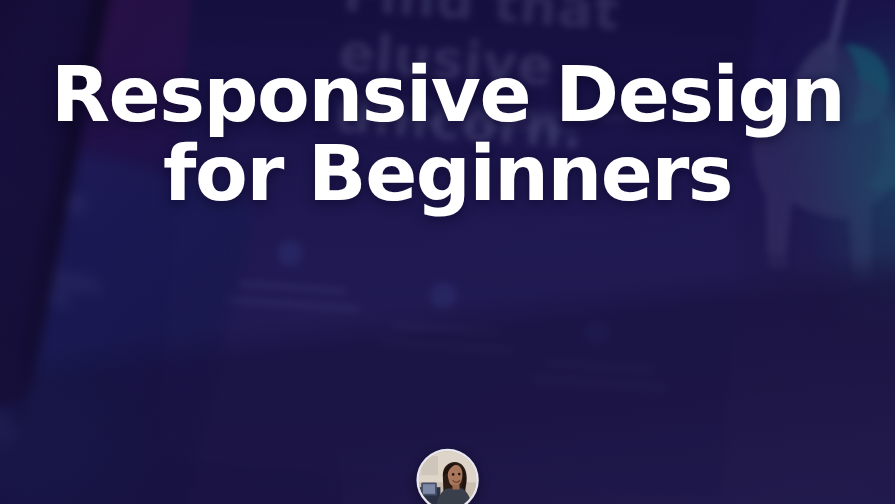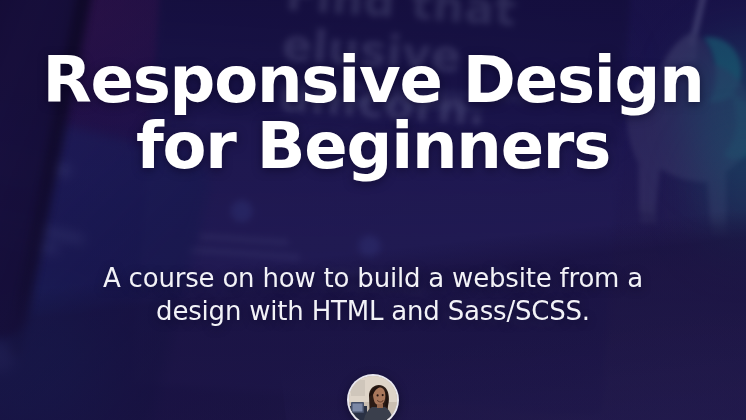--- a/index.html
+++ b/index.html
@@ -307,21 +307,20 @@
     <div class="bg-scrim"></div>
   </div>
 
   <div class="content">
 
     <h1 class="title">
       <span>Responsive Design</span>
       <span class="line2">for Beginners</span>
     </h1>
 
-    <p class="subtitle">A course on how to build a website from a design with HTML and Sass/SCSS.</p>
 
     <div class="credit">
       <div class="avatar">
         <svg viewBox="0 0 48 48" xmlns="http://www.w3.org/2000/svg">
           <rect width="48" height="48" fill="#cbbfb2"></rect>
 
           <rect x="0" y="0" width="48" height="26" fill="#ded4c8"></rect>
           <rect x="2" y="4" width="14" height="16" fill="#cfc6bb"></rect>
 
           <rect x="0" y="30" width="18" height="18" fill="#2a3144"></rect>

